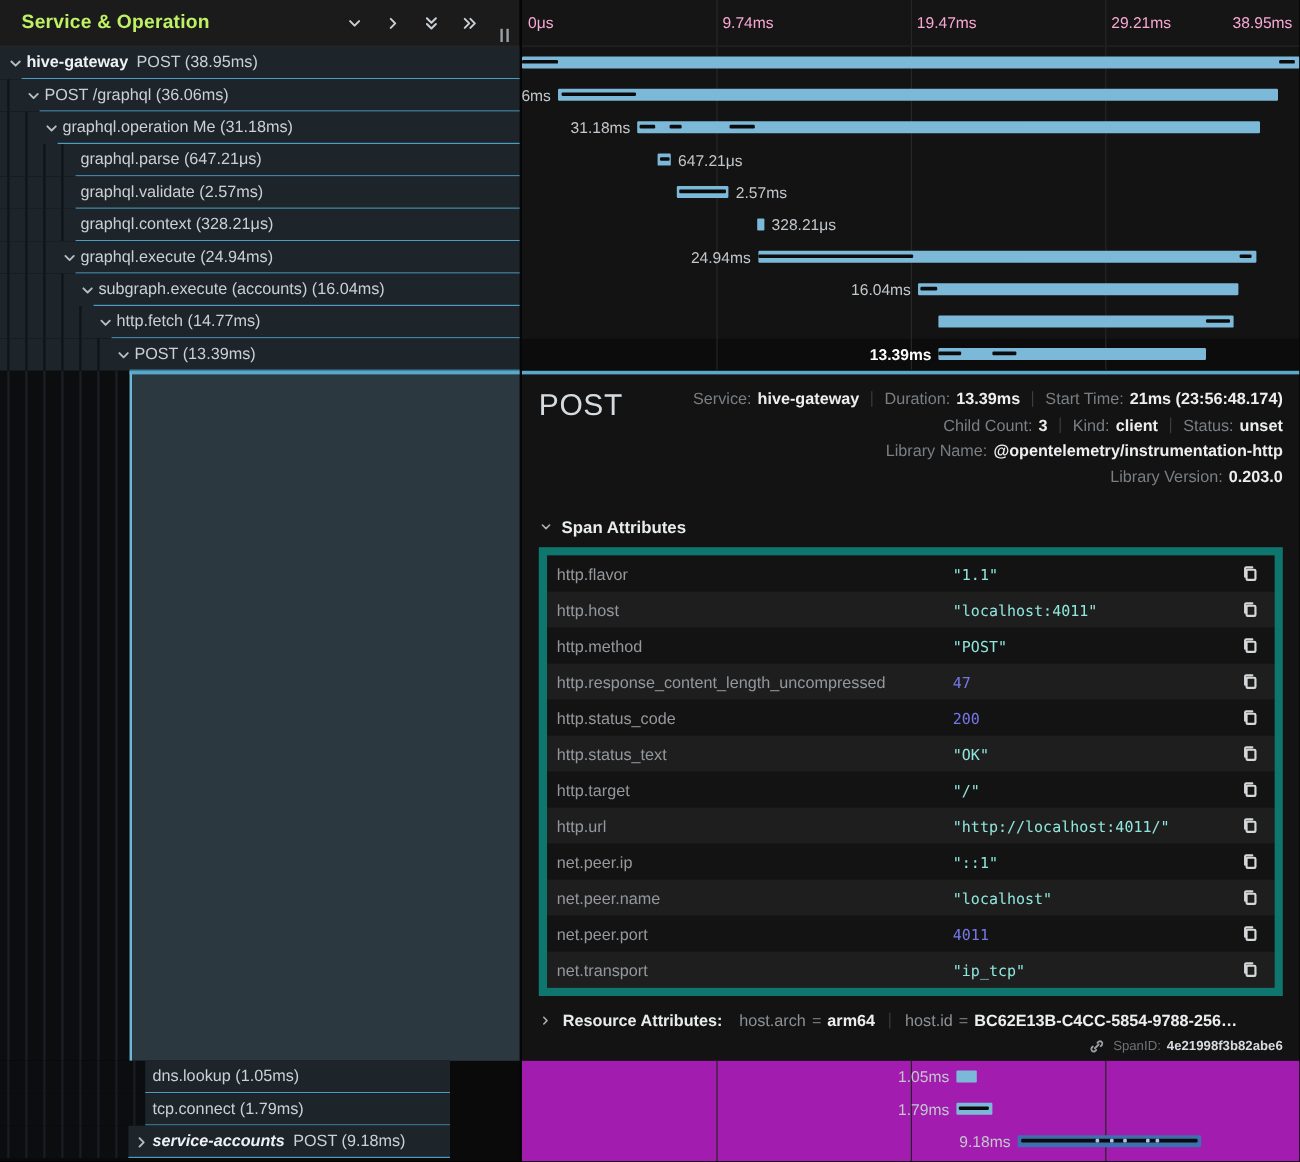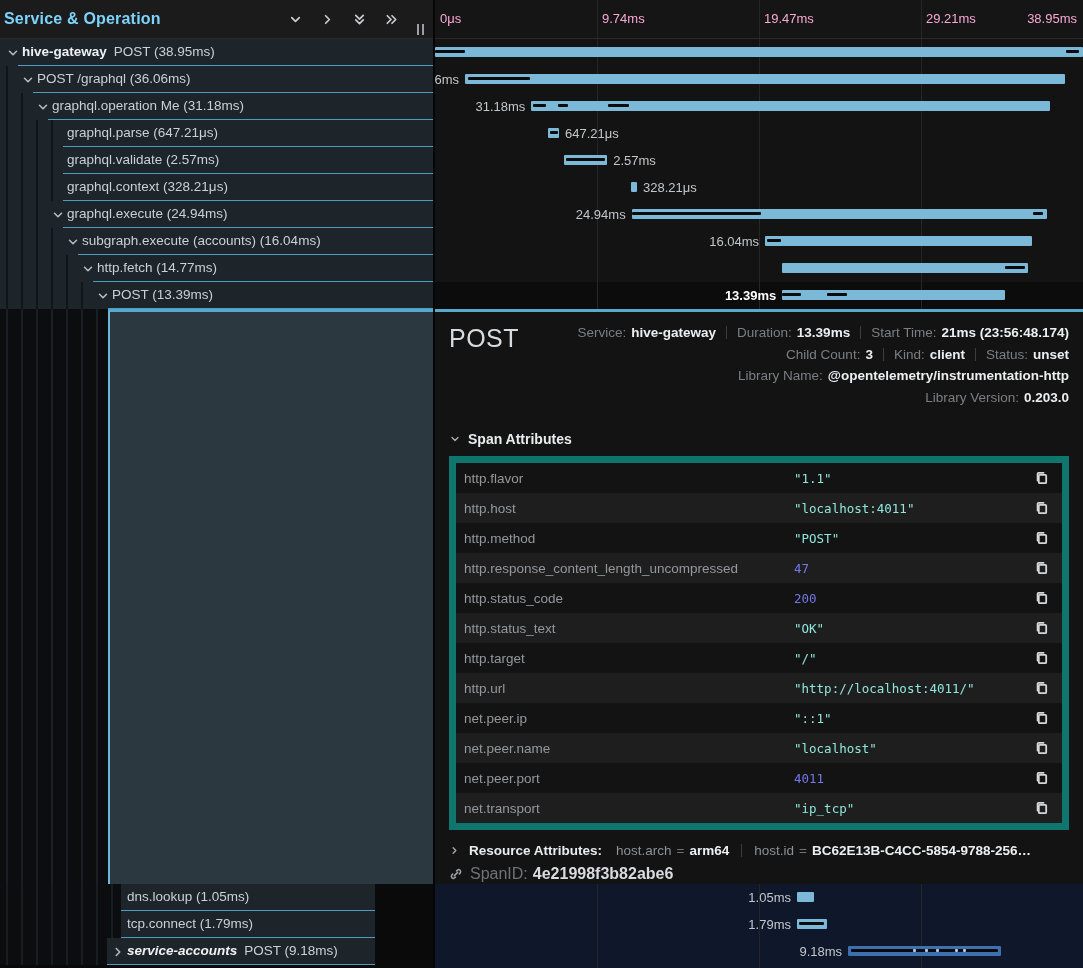--- a/index.html
+++ b/index.html
@@ -2,41 +2,41 @@
 <html><head>
 <meta charset="utf-8">
 <style>
   html,body{margin:0;padding:0;background:#000;}
   .app{position:relative;width:1083px;height:968px;background:#0a0a0a;overflow:hidden;
        font-family:"Liberation Sans",sans-serif;color:#ccc;}
   .abs{position:absolute;}
   
   .hdr-left{left:0;top:0;width:433px;height:39px;background:#1b1b1b;border-bottom:1px solid #2a2a2a;
             display:flex;align-items:center;box-sizing:border-box;}
-  .hdr-title{flex:1;font-size:16px;font-weight:700;color:#7dd3fc;padding-left:4px;letter-spacing:.2px;}
+  .hdr-title{flex:1;font-size:16px;font-weight:700;color:#bef264;padding-left:18px;letter-spacing:.2px;}
   .hdr-icons{display:flex;gap:17px;align-items:center;padding-right:34px;}
   .hicon{width:15px;height:15px;color:#c9ced3;cursor:pointer;}
   .resize-handle{left:417px;top:24px;width:10px;height:12px;display:flex;gap:3px;}
   .resize-handle i{display:block;width:2px;height:11px;background:#9aa0a6;}
   .hdr-right{left:435px;top:0;width:648px;height:39px;background:#151515;border-bottom:1px solid #2a2a2a;box-sizing:border-box;}
   .tick{position:absolute;top:11px;font-size:13px;font-weight:500;color:#f9a8d4;}
   .vline{position:absolute;top:0;bottom:0;width:1px;background:#262626;z-index:1;}
   .divider{left:433px;top:0;width:2px;height:968px;background:#060606;}
   
   .tree-rows{left:0;top:39px;width:433px;height:270px;}
   .tree-row{position:relative;height:27px;background:#1d242a;cursor:pointer;}
   .tr-guide{position:absolute;top:0;bottom:0;width:2px;background:#10151a;}
   .tr-chevron{position:absolute;top:7px;width:14px;height:14px;color:#b6bdc3;}
   .tr-text{position:absolute;top:0;line-height:26px;font-size:13.5px;color:#cbd0d5;white-space:nowrap;}
   .tr-svc{font-weight:700;color:#eef1f4;margin-right:7px;}
   .tr-svc.it{font-style:italic;}
   .tr-underline{position:absolute;bottom:0;right:0;height:1px;background:#4c9cc3;}
   
   .bar-rows{left:435px;top:39px;width:648px;height:270px;background:#131313;}
-  .tail-right{left:435px;top:884px;width:648px;height:84px;background:#0f172a;}
+  .tail-right{left:435px;top:884px;width:648px;height:84px;background:#a21caf;}
   .bar-row{position:relative;height:27px;overflow:hidden;cursor:pointer;}
   .bar-row.selected::before{content:'';position:absolute;inset:0;background:#0c0c0c;z-index:0;}
   .bar{position:absolute;top:8px;height:10px;border-radius:1px;background:#7cb9d8;min-width:3px;z-index:2;}
   .bar.blue{background:#3e6fae;}
   .bar-marker{position:absolute;top:3px;height:3px;background:#0b0b0b;border-radius:1px;}
   .bar-dot{position:absolute;top:3px;width:3px;height:3px;background:#a9c8e8;border-radius:1px;}
   .bar-label{position:absolute;top:0;line-height:27px;font-size:13px;color:#c2c7cb;white-space:nowrap;z-index:2;}
   .bar-label.sel{color:#fff;font-weight:700;}
   
   .detail-strip{left:0;top:309px;width:108px;height:575px;background:#0b0d0f;}
@@ -61,21 +61,21 @@
   .attr-val{flex:1;font-family:"DejaVu Sans Mono",monospace;font-size:12.5px;}
   .attr-val.string{color:#8fe6dc;}
   .attr-val.number{color:#7577e8;}
   .copy-btn{width:16px;height:16px;color:#d5d8da;cursor:pointer;margin-right:4px;}
   .res-line{margin-top:13px;display:flex;align-items:center;font-size:13.5px;white-space:nowrap;}
   .res-chev{width:11px;height:11px;color:#aab0b5;margin-right:9px;}
   .res-title{font-weight:700;color:#e9eced;margin-right:14px;}
   .res-key{color:#8c9196;}
   .res-eq{color:#6f747a;margin:0 5px;}
   .res-val{color:#eceef0;font-weight:700;}
-  .spanid-line{margin-top:7px;display:flex;justify-content:flex-start;align-items:center;font-size:16px;}
+  .spanid-line{margin-top:7px;display:flex;justify-content:flex-end;align-items:center;font-size:11px;}
   .spanid-line .hicon{width:14px;height:14px;color:#9a9fa3;margin-right:7px;}
   .spanid-label{color:#6e7378;margin-right:5px;}
   .spanid-value{color:#d8dce0;font-weight:700;}
   
   .tail-left{left:0;top:884px;width:375px;height:84px;}
   .tail-row{position:relative;height:27px;background:#0b0d0f;cursor:pointer;}
   .tail-content{position:absolute;top:0;bottom:0;right:0;background:#1d242a;}
 </style>
 </head>
 <body>

